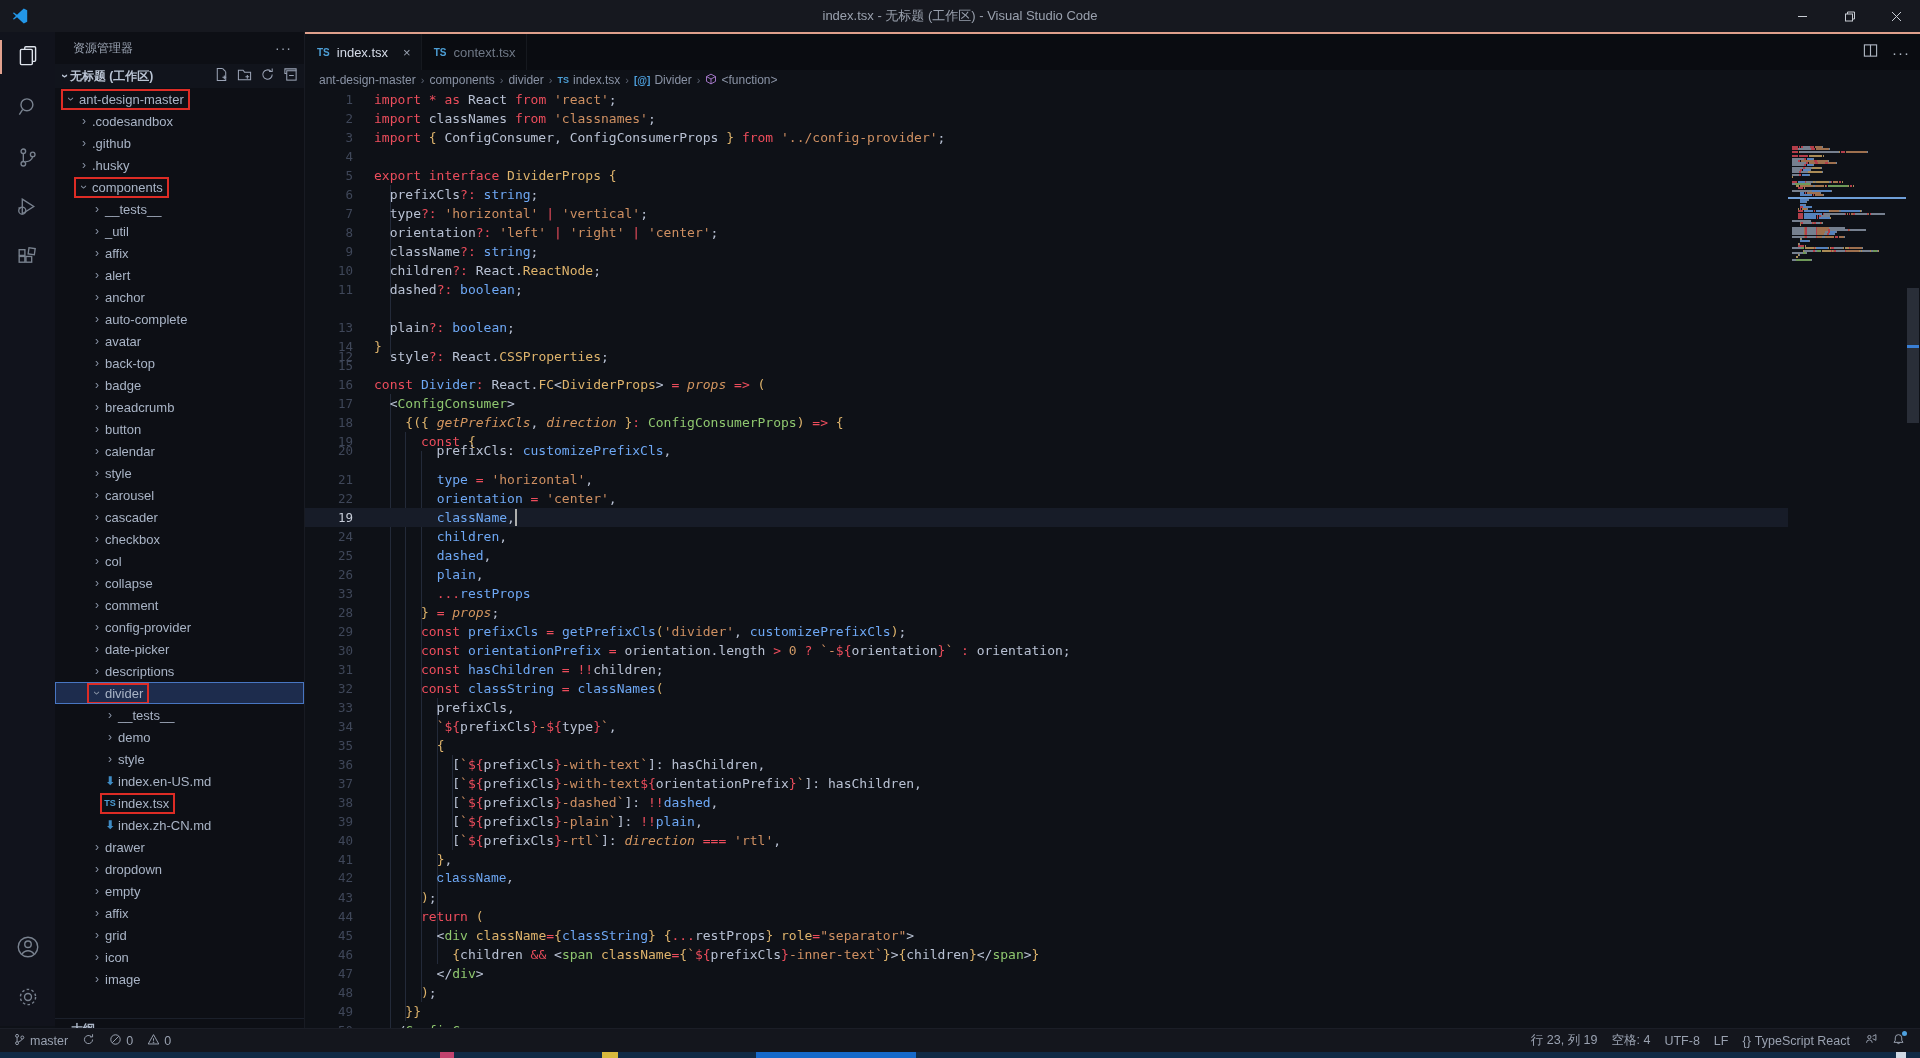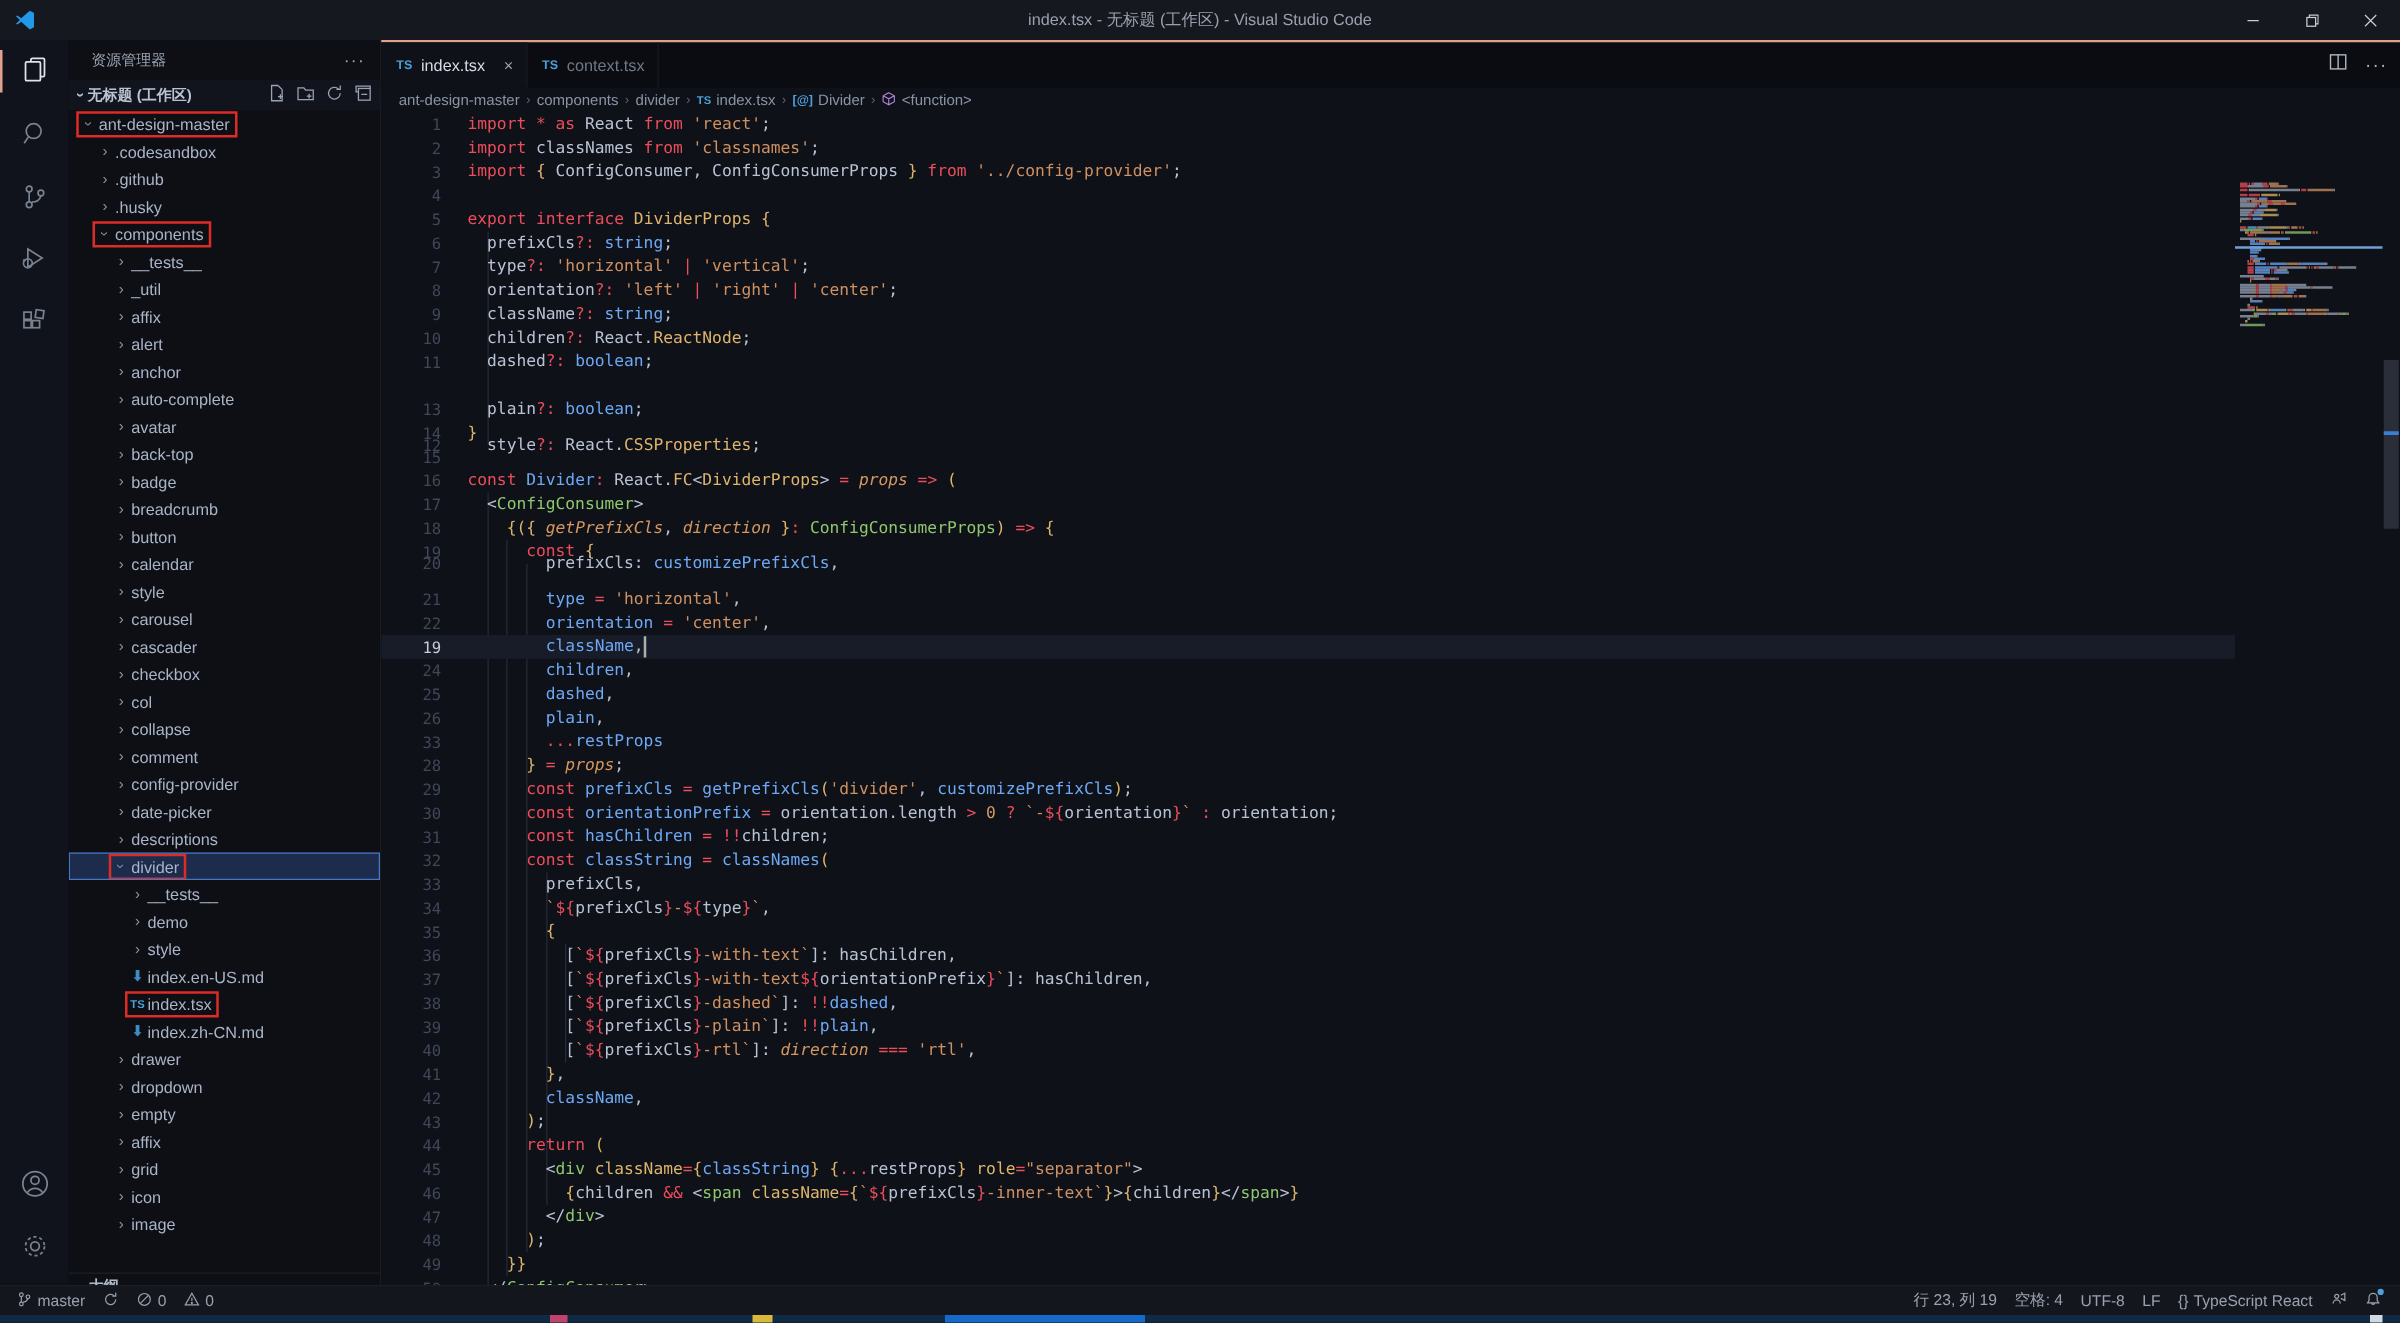--- a/index.html
+++ b/index.html
@@ -694,21 +694,21 @@
           <span class="ltext"><span class="tok-w">          [</span><span class="tok-s">`</span><span class="tok-k">${</span><span class="tok-w">prefixCls</span><span class="tok-k">}</span><span class="tok-s">-plain`</span><span class="tok-w">]: </span><span class="tok-k">!!</span><span class="tok-v">plain</span><span class="tok-w">,</span></span>
         </div>
         <div class="code-line" style="top: 741px;">
           <span class="lnum">40</span>
           <span class="ltext"><span class="tok-w">          [</span><span class="tok-s">`</span><span class="tok-k">${</span><span class="tok-w">prefixCls</span><span class="tok-k">}</span><span class="tok-s">-rtl`</span><span class="tok-w">]: </span><span class="tok-p">direction</span><span class="tok-w"> </span><span class="tok-k">===</span><span class="tok-w"> </span><span class="tok-s">'rtl'</span><span class="tok-w">,</span></span>
         </div>
         <div class="code-line" style="top: 760px;">
           <span class="lnum">41</span>
           <span class="ltext"><span class="tok-w">        </span><span class="tok-b">}</span><span class="tok-w">,</span></span>
         </div>
-        <div class="code-line" style="top: 779px;">
+        <div class="code-line" style="top: 779px; font-family: Liberation Mono, monospace;">
           <span class="lnum">42</span>
           <span class="ltext"><span class="tok-w">        </span><span class="tok-v">className</span><span class="tok-w">,</span></span>
         </div>
         <div class="code-line" style="top: 798px;">
           <span class="lnum">43</span>
           <span class="ltext"><span class="tok-w">      </span><span class="tok-b">)</span><span class="tok-w">;</span></span>
         </div>
         <div class="code-line" style="top: 817px;">
           <span class="lnum">44</span>
           <span class="ltext"><span class="tok-w">      </span><span class="tok-k">return</span><span class="tok-w"> </span><span class="tok-b">(</span></span>

